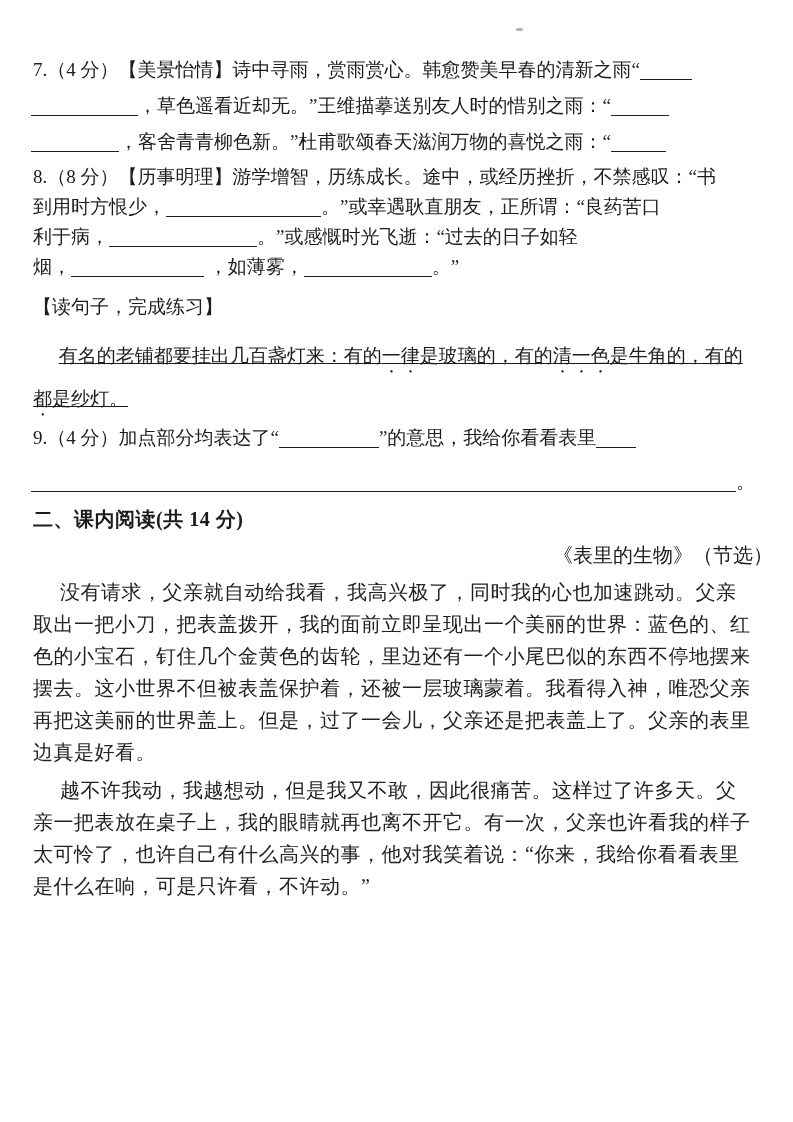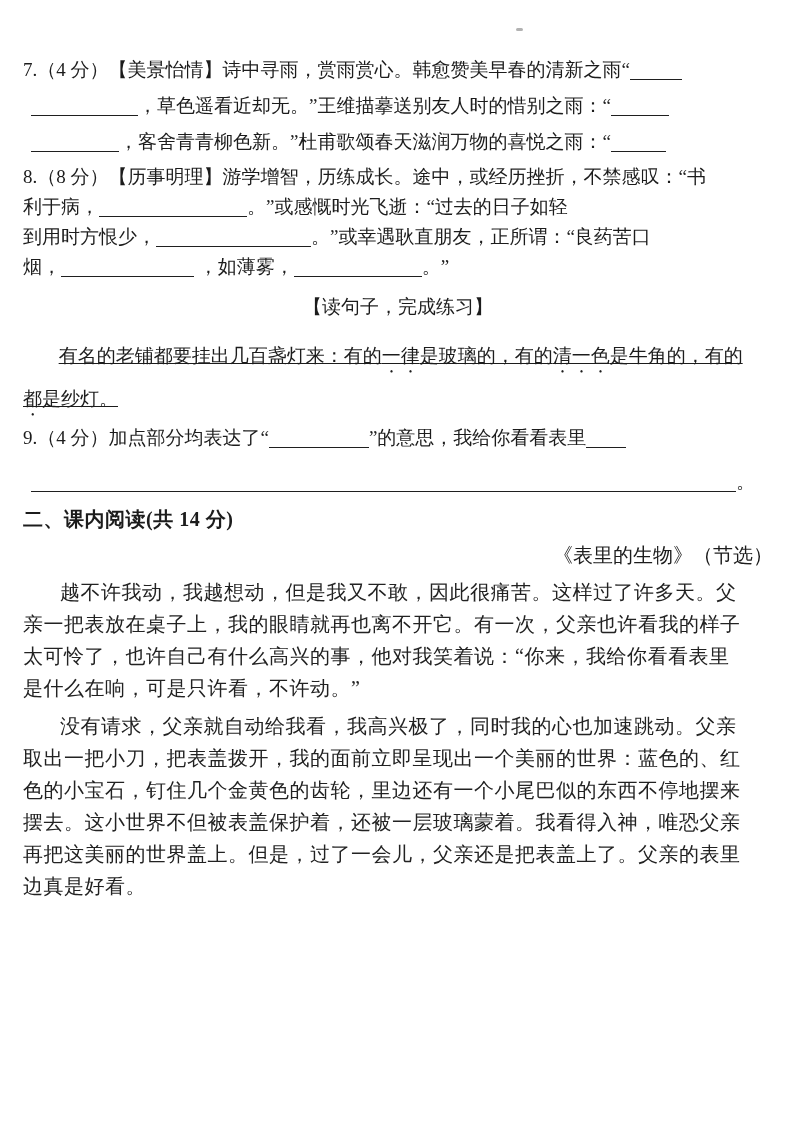--- a/index.html
+++ b/index.html
@@ -9,41 +9,41 @@
     box-sizing:border-box;
     padding:52px 20px 0 23px;
     background:#ffffff;
     color:#1c1c1c;
     font-family:"Liberation Serif","DejaVu Serif",serif;
     overflow:hidden;
   }
   .line{white-space:nowrap;}
   .run{white-space:pre;}
   
-  .num{margin-left:0;}
+  .num{margin-left:10px;}
   .cont{margin-left:8px;}
   .ind{margin-left:10px;text-indent:1.35em;}
   .center{text-align:right;}
   
   .blank{
     display:inline-block;
     height:1em;
     vertical-align:-4px;
     border-bottom:1.6px solid #1f1f1f;
   }
   
   .dots{
     -webkit-text-emphasis:filled dot #1c1c1c;
     -webkit-text-emphasis-position:under right;
     text-emphasis:filled dot #1c1c1c;
     text-emphasis-position:under right;
   }
   .b-q7{font-size:19px;line-height:36px;}
   .b-q8{font-size:19px;line-height:30px;margin-top:2px;}
-  .b-readhdr{font-size:19px;line-height:26px;margin-top:12px;text-align:center;}
+  .b-readhdr{font-size:19px;line-height:26px;margin-top:12px;}
   .b-lantern{font-size:19px;line-height:43px;margin-top:14px;text-decoration:underline;}
   .b-q9{font-size:19px;line-height:30px;margin-top:3px;}
   .b-q9 .gap-line{margin-top:14px;}
   .b-q10{font-size:19px;line-height:36px;margin-top:7px;}
   .b-q10 .push{margin-top:10px;}
   .b-sec{font-size:20px;line-height:30px;margin-top:7px;font-weight:bold;letter-spacing:.5px;}
   .b-title{font-size:20px;line-height:30px;margin-top:6px;}
   .b-kai{font-size:20px;line-height:32px;margin-top:6px;color:#222;}
   .b-kai .line{letter-spacing:.5px;}
   .speck{position:absolute;left:516px;top:28px;width:7px;height:3px;background:#9f9f9f;border-radius:2px;opacity:.8;}
@@ -55,22 +55,22 @@
   <div class="speck"></div>
 
   <div class="b-q7">
       <div class="line num"><span class="run">7.（4 分）【美景怡情】诗中寻雨，赏雨赏心。韩愈赞美早春的清新之雨“</span><span class="blank" style="width: 52px;"></span></div>
       <div class="line cont"><span class="blank" style="width: 107px;"></span><span class="run">，草色遥看近却无。”王维描摹送别友人时的惜别之雨：“</span><span class="blank" style="width: 58px;"></span></div>
       <div class="line cont"><span class="blank" style="width: 88px;"></span><span class="run">，客舍青青柳色新。”杜甫歌颂春天滋润万物的喜悦之雨：“</span><span class="blank" style="width: 55px;"></span></div>
     </div>
 
   <div class="b-q8">
       <div class="line num"><span class="run">8.（8 分）【历事明理】游学增智，历练成长。途中，或经历挫折，不禁感叹：“书</span></div>
+      <div class="line num"><span class="run">到用时方恨少，</span><span class="blank" style="width: 155px;"></span><span class="run">。”或幸遇耿直朋友，正所谓：“良药苦口</span></div>
       <div class="line num"><span class="run">利于病，</span><span class="blank" style="width: 148px;"></span><span class="run">。”或感慨时光飞逝：“过去的日子如轻</span></div>
-      <div class="line num"><span class="run">到用时方恨少，</span><span class="blank" style="width: 155px;"></span><span class="run">。”或幸遇耿直朋友，正所谓：“良药苦口</span></div>
       <div class="line num"><span class="run">烟，</span><span class="blank" style="width: 133px;"></span><span class="run"> ，如薄雾，</span><span class="blank" style="width: 128px;"></span><span class="run">。”</span></div>
     </div>
 
   <div class="b-readhdr">
     <div class="line num"><span class="run">【读句子，完成练习】</span></div>
   </div>
 
   <div class="b-lantern">
       <div class="line ind"><span class="run">有名的老铺都要挂出几百盏灯来：有的</span><span class="dots run">一律</span><span class="run">是玻璃的，有的</span><span class="dots run">清一色</span><span class="run">是牛角的，有的</span></div>
       <div class="line num"><span class="dots run">都</span><span class="run">是纱灯。</span></div>
@@ -84,27 +84,27 @@
 
   <div class="b-sec">
     <div class="line num"><span class="run">二、课内阅读(共 14 分)</span></div>
   </div>
 
   <div class="b-title">
     <div class="line center"><span class="run">《表里的生物》（节选）</span></div>
   </div>
 
   <div class="b-kai">
-      <div class="line ind"><span class="run">越不许我动，我越想动，但是我又不敢，因此很痛苦。这样过了许多天。父</span></div>
-      <div class="line num"><span class="run">亲一把表放在桌子上，我的眼睛就再也离不开它。有一次，父亲也许看我的样子</span></div>
-      <div class="line num"><span class="run">太可怜了，也许自己有什么高兴的事，他对我笑着说：“你来，我给你看看表里</span></div>
-      <div class="line num"><span class="run">是什么在响，可是只许看，不许动。”</span></div>
-    </div>
-
-  <div class="b-kai">
       <div class="line ind"><span class="run">没有请求，父亲就自动给我看，我高兴极了，同时我的心也加速跳动。父亲</span></div>
       <div class="line num"><span class="run">取出一把小刀，把表盖拨开，我的面前立即呈现出一个美丽的世界：蓝色的、红</span></div>
       <div class="line num"><span class="run">色的小宝石，钉住几个金黄色的齿轮，里边还有一个小尾巴似的东西不停地摆来</span></div>
       <div class="line num"><span class="run">摆去。这小世界不但被表盖保护着，还被一层玻璃蒙着。我看得入神，唯恐父亲</span></div>
       <div class="line num"><span class="run">再把这美丽的世界盖上。但是，过了一会儿，父亲还是把表盖上了。父亲的表里</span></div>
       <div class="line num"><span class="run">边真是好看。</span></div>
     </div>
+
+  <div class="b-kai">
+      <div class="line ind"><span class="run">越不许我动，我越想动，但是我又不敢，因此很痛苦。这样过了许多天。父</span></div>
+      <div class="line num"><span class="run">亲一把表放在桌子上，我的眼睛就再也离不开它。有一次，父亲也许看我的样子</span></div>
+      <div class="line num"><span class="run">太可怜了，也许自己有什么高兴的事，他对我笑着说：“你来，我给你看看表里</span></div>
+      <div class="line num"><span class="run">是什么在响，可是只许看，不许动。”</span></div>
+    </div>
 </div>
 
 </body></html>

